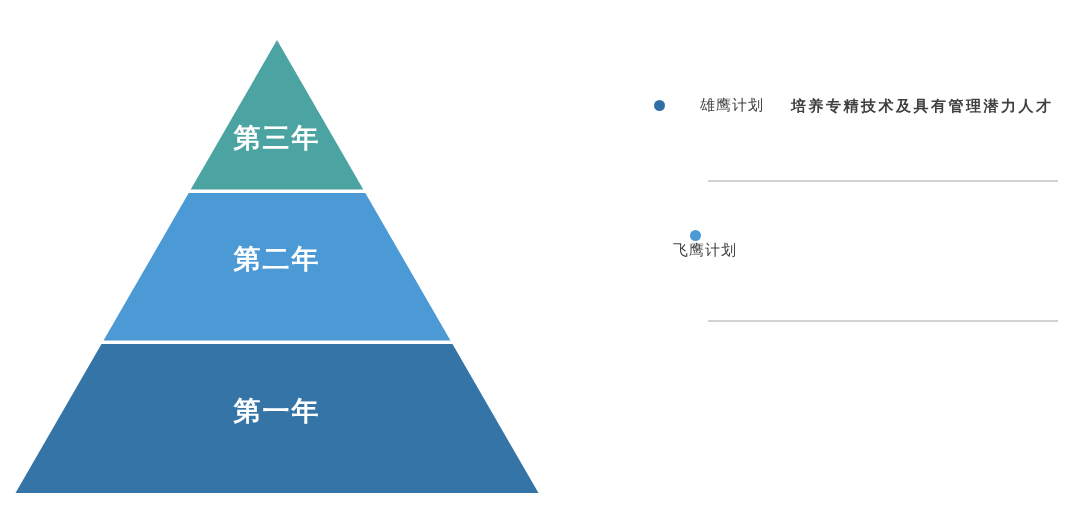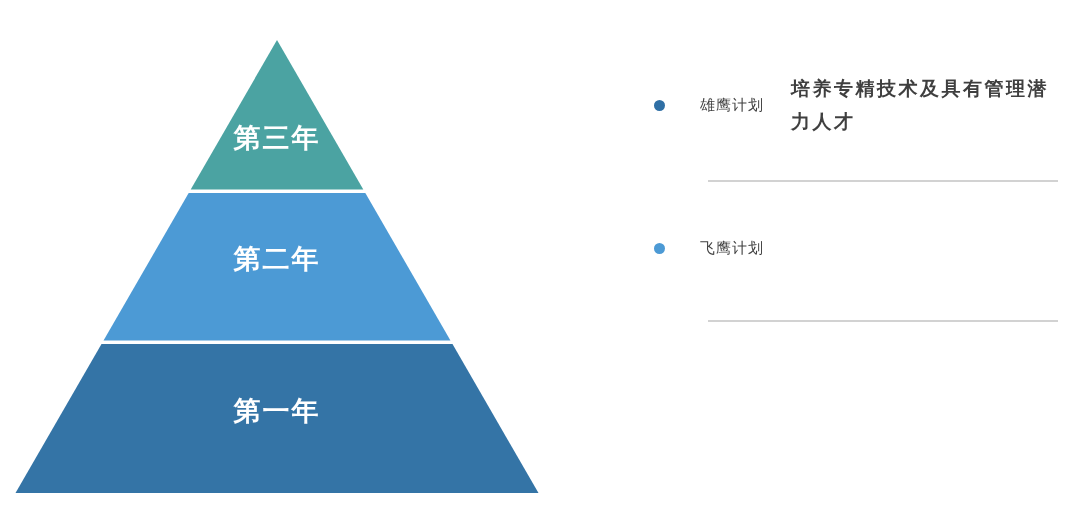--- a/index.html
+++ b/index.html
@@ -37,41 +37,41 @@
     width: 440px;
     height: 510px;
   }
   .legend-item {
     position: absolute;
     left: 0;
     display: flex;
     align-items: center;
   }
   .legend-item.item-0 { top: 72px;  height: 66px; }
-  .legend-item.item-1 { top: 230px; height: 36px; }
+  .legend-item.item-1 { top: 230px; height: 36px; flex-direction: column; }
   .legend-item.item-2 { top: 358px; height: 66px; }
   .dot {
     flex: none;
     width: 11px;
     height: 11px;
     border-radius: 50%;
     margin-left: 16px;
   }
   .plan-name {
     flex: none;
     width: 64px;
     margin-left: 35px;
     font-size: 15px;
     letter-spacing: 1px;
     color: #3f3f3f;
   }
   .plan-desc {
     margin-left: 27px;
     width: 270px;
-    font-size: 19px;
+    font-size: 15px;
     font-weight: bold;
     line-height: 33px;
     letter-spacing: 2.5px;
     color: #3f3f3f;
   }
   .divider {
     position: absolute;
     left: 70px;
     width: 350px;
     height: 2px;

